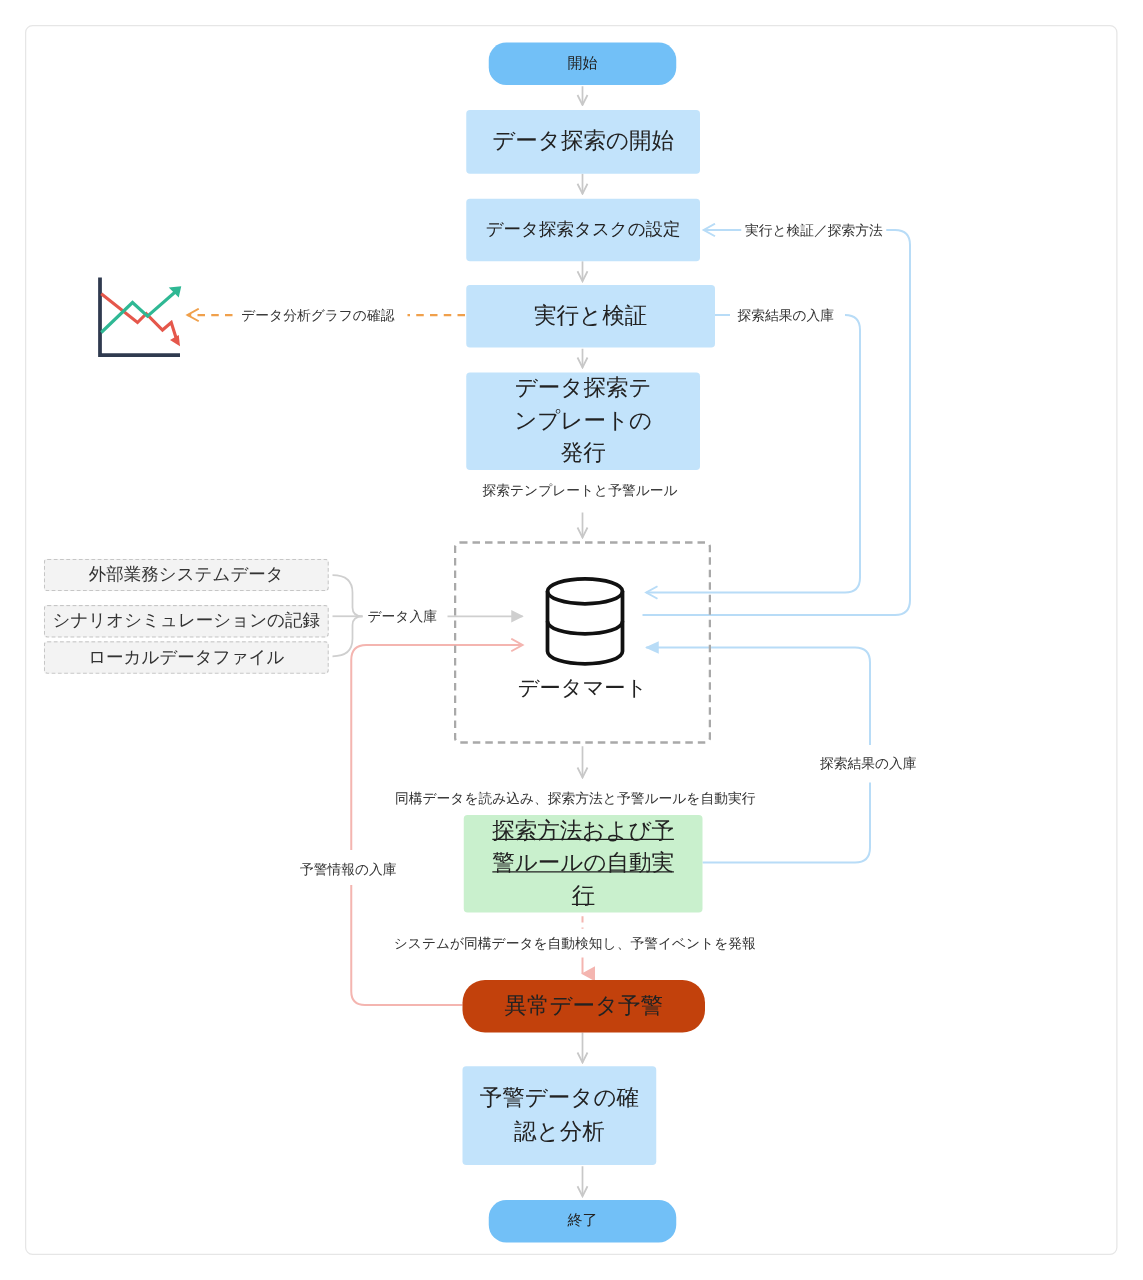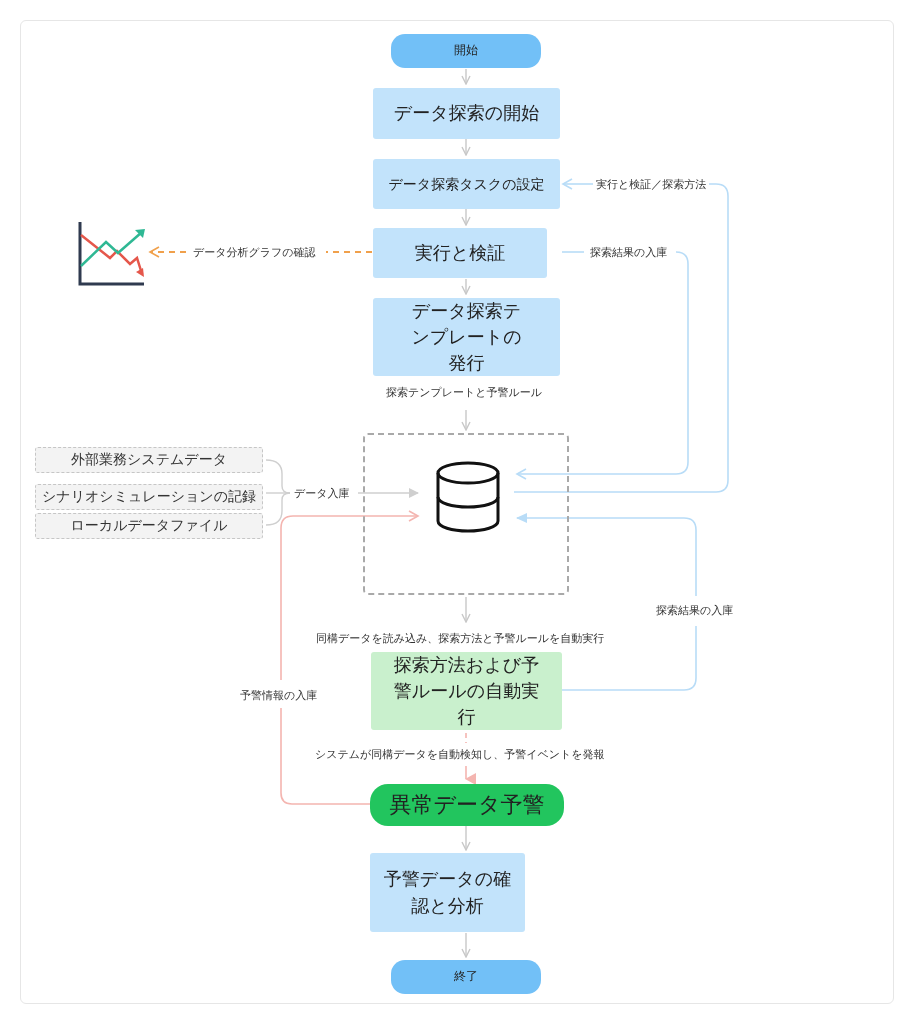--- a/index.html
+++ b/index.html
@@ -3,21 +3,21 @@
 <meta charset="utf-8">
 <style>
   html,body{margin:0;padding:0;background:#ffffff;}
   body{width:914px;height:1024px;position:relative;overflow:hidden;font-family:"DejaVu Sans","Liberation Sans",sans-serif;color:#333;}
   .card{position:absolute;left:20px;top:20px;width:872px;height:982px;border:1px solid #e6e6e6;border-radius:6px;background:#fff;}
   svg.wires{position:absolute;left:0;top:0;width:914px;height:1024px;pointer-events:none;}
   .node{position:absolute;display:flex;align-items:center;justify-content:center;text-align:center;color:#222;box-sizing:border-box;line-height:1.45;}
   .pill{background:#72c0f7;border-radius:14px;font-size:12px;}
   .blue{background:#c2e3fb;border-radius:3px;}
   .green{background:#c9f0cd;border-radius:3px;}
-  .red{background:#22c55e;border-radius:18px;font-size:22px;}
+  .red{background:#c2410c;border-radius:18px;font-size:18px;}
   .f18{font-size:18px;}
   .f14{font-size:14px;}
   .lbl{position:absolute;font-size:11px;color:#333;white-space:nowrap;background:#fff;padding:0 3px;}
   .src{position:absolute;left:35px;width:228px;height:26px;border:1.5px dashed #c6c6c6;background:#f3f3f3;border-radius:3px;display:flex;align-items:center;justify-content:center;font-size:14px;color:#333;box-sizing:border-box;}
   .mart{position:absolute;left:363px;top:433px;width:206px;height:162px;border:2px dashed #a9a9a9;border-radius:5px;box-sizing:border-box;}
   .mart-label{position:absolute;left:0;right:0;top:104px;text-align:center;font-size:17px;color:#222;}
 </style>
 </head>
 <body>
 
@@ -104,39 +104,40 @@
 </div>
 
 <div class="node blue f18" style="left:373px;top:88px;width:187px;height:51px;">
   <span>データ探索の開始</span>
 </div>
 
 <div class="node blue f14" style="left:373px;top:159px;width:187px;height:50px;">
   <span>データ探索タスクの設定</span>
 </div>
 
-<div class="node blue f18" style="left:373px;top:228px;width:174px;height:50px;">
+<div class="node blue f18" style="left:373px;top:228px;width:199px;height:50px;">
   <span>実行と検証</span>
 </div>
 
 <div class="node blue f18" style="left:373px;top:298px;width:187px;height:78px;padding:0 30px;">
   <span>データ探索テンプレートの発行</span>
 </div>
 
 <div class="mart">
   <svg style="position:absolute;left:70px;top:26px;" width="66" height="72" viewBox="0 0 66 72">
     <g fill="none" stroke="#111" stroke-width="3">
       <ellipse cx="33" cy="12" rx="30" ry="10"></ellipse>
       <path d="M3,12 L3,60 C3,66 17,70 33,70 C49,70 63,66 63,60 L63,12"></path>
       <path d="M3,36 C3,42 17,46 33,46 C49,46 63,42 63,36"></path>
     </g>
   </svg>
+  <div class="mart-label">データマート</div>
 </div>
 
-<div class="node green f18" style="left:371px;top:652px;width:191px;height:78px;padding:0 14px;">
+<div class="node green f18" style="left:371px;top:652px;width:191px;height:78px;padding:0 14px;text-decoration:underline;">
   <span>探索方法および予警ルールの自動実行</span>
 </div>
 
 <div class="node red" style="left:370px;top:784px;width:194px;height:42px;">
   <span>異常データ予警</span>
 </div>
 
 <div class="node blue f18" style="left:370px;top:853px;width:155px;height:79px;padding:0 12px;">
   <span>予警データの確認と分析</span>
 </div>

